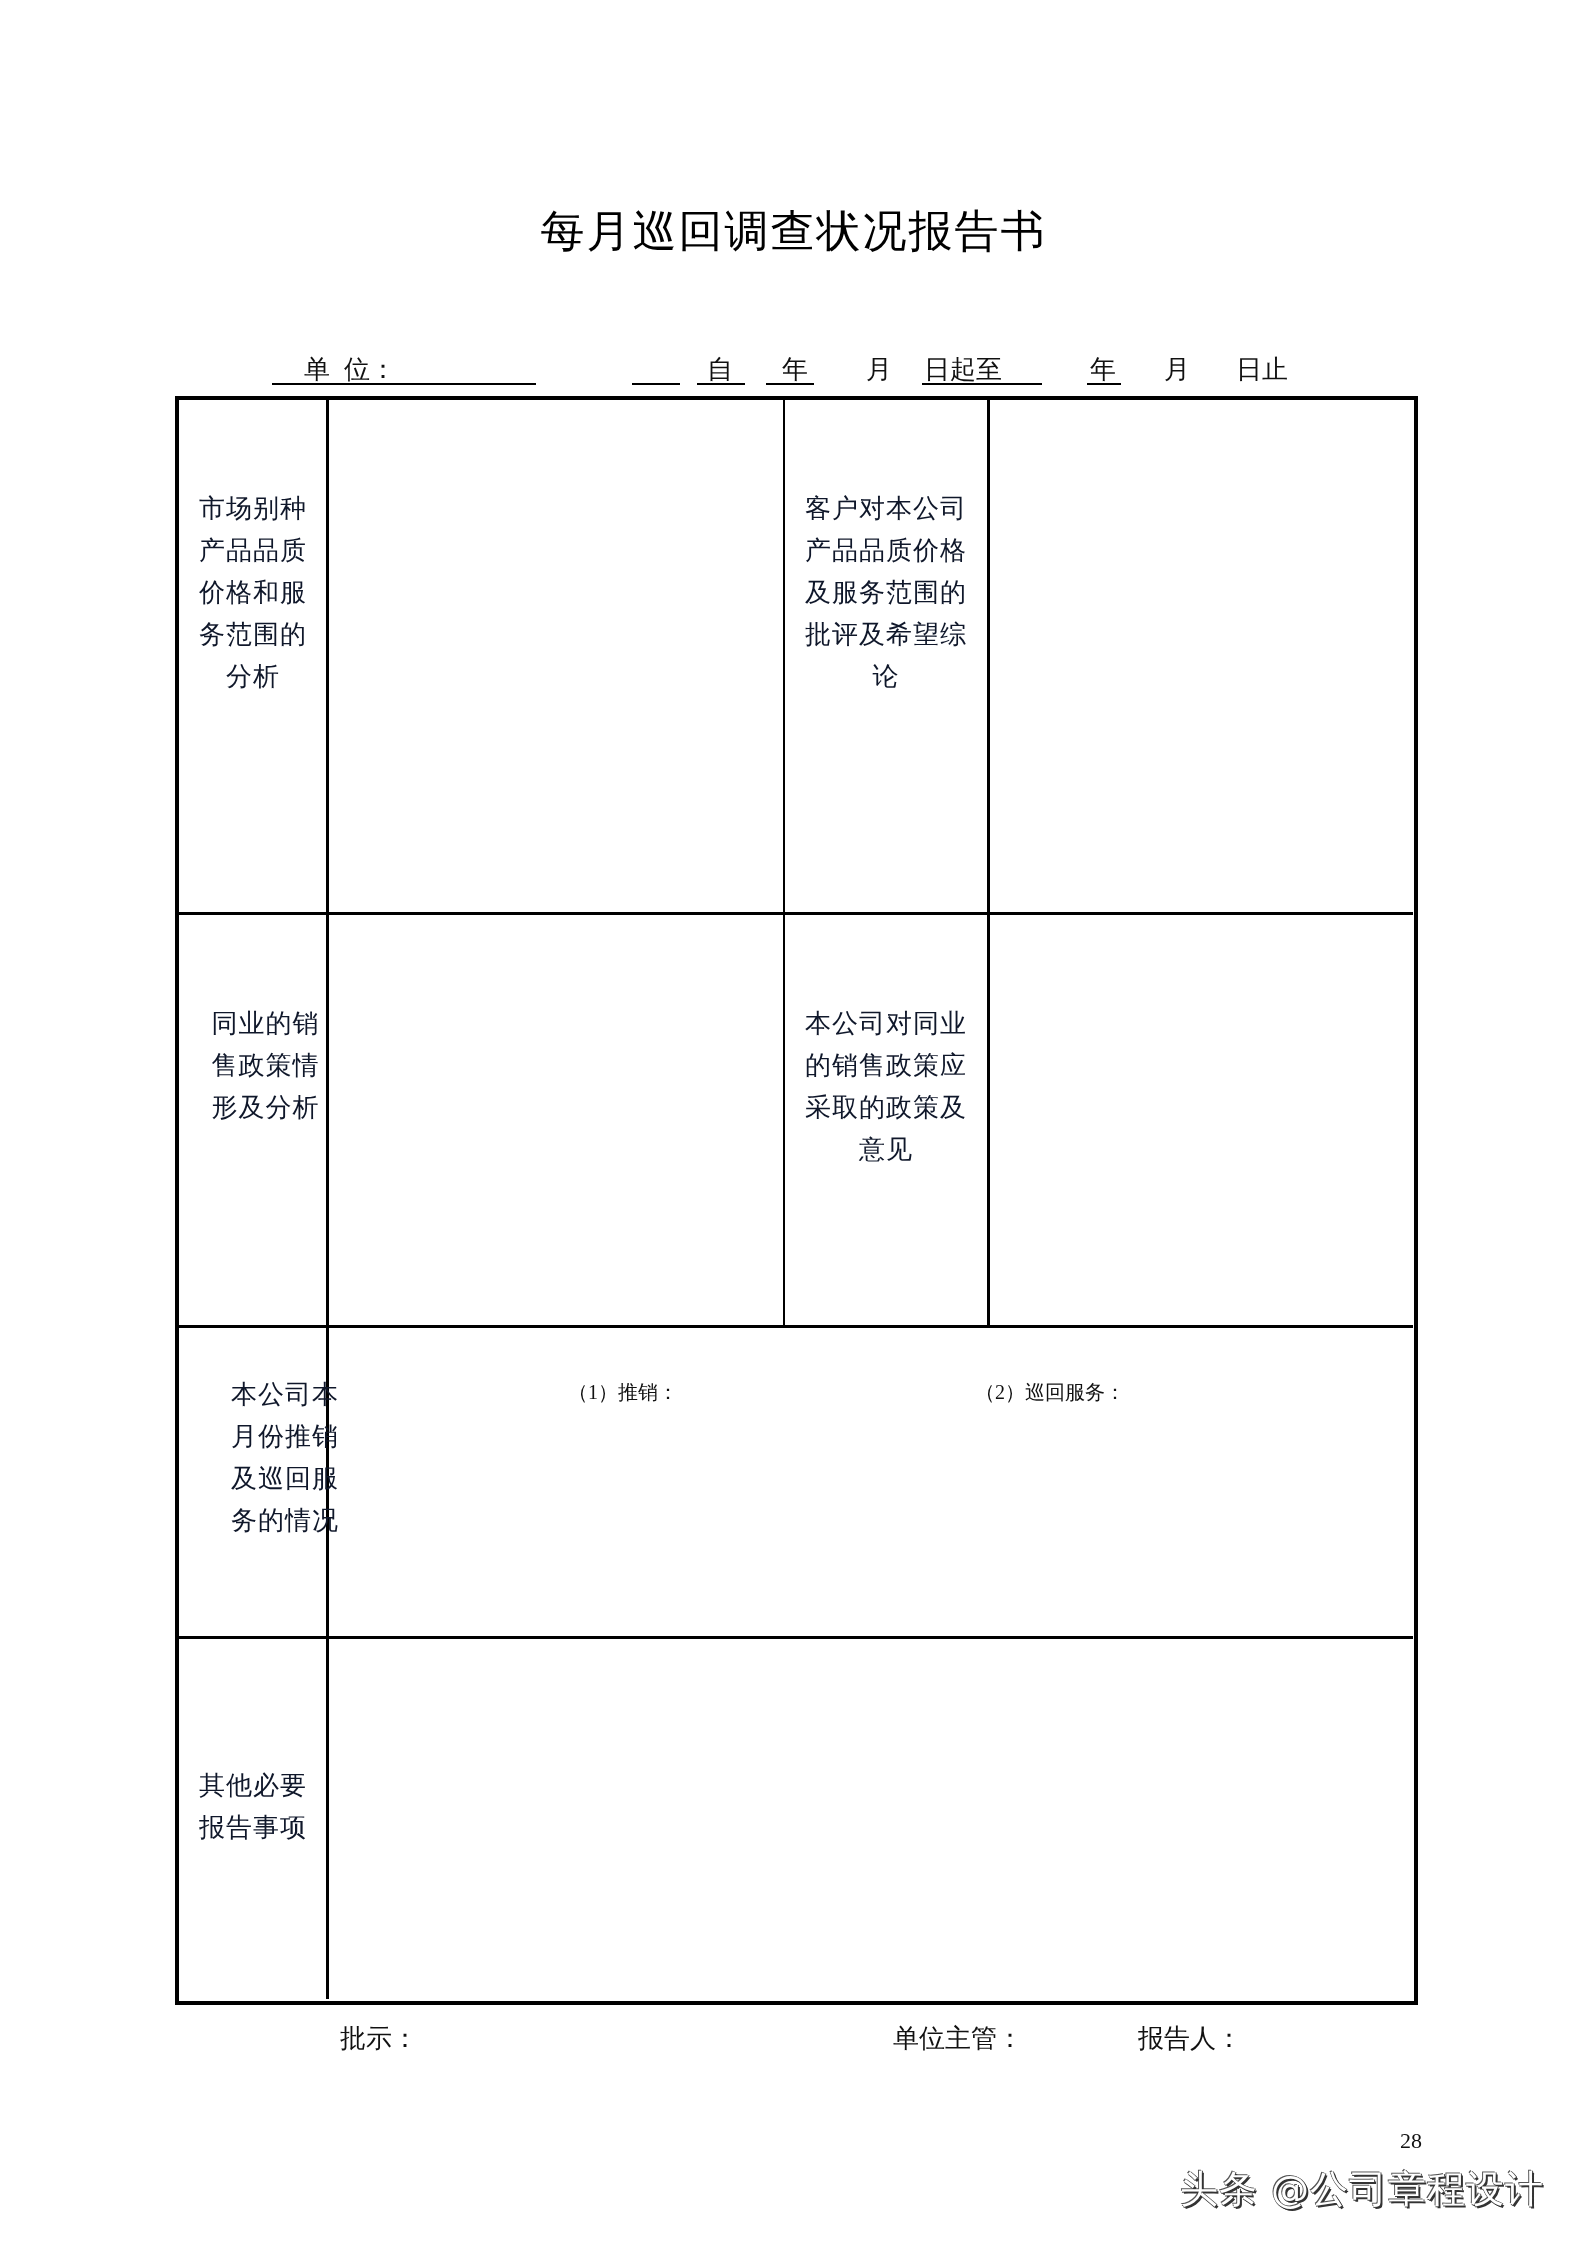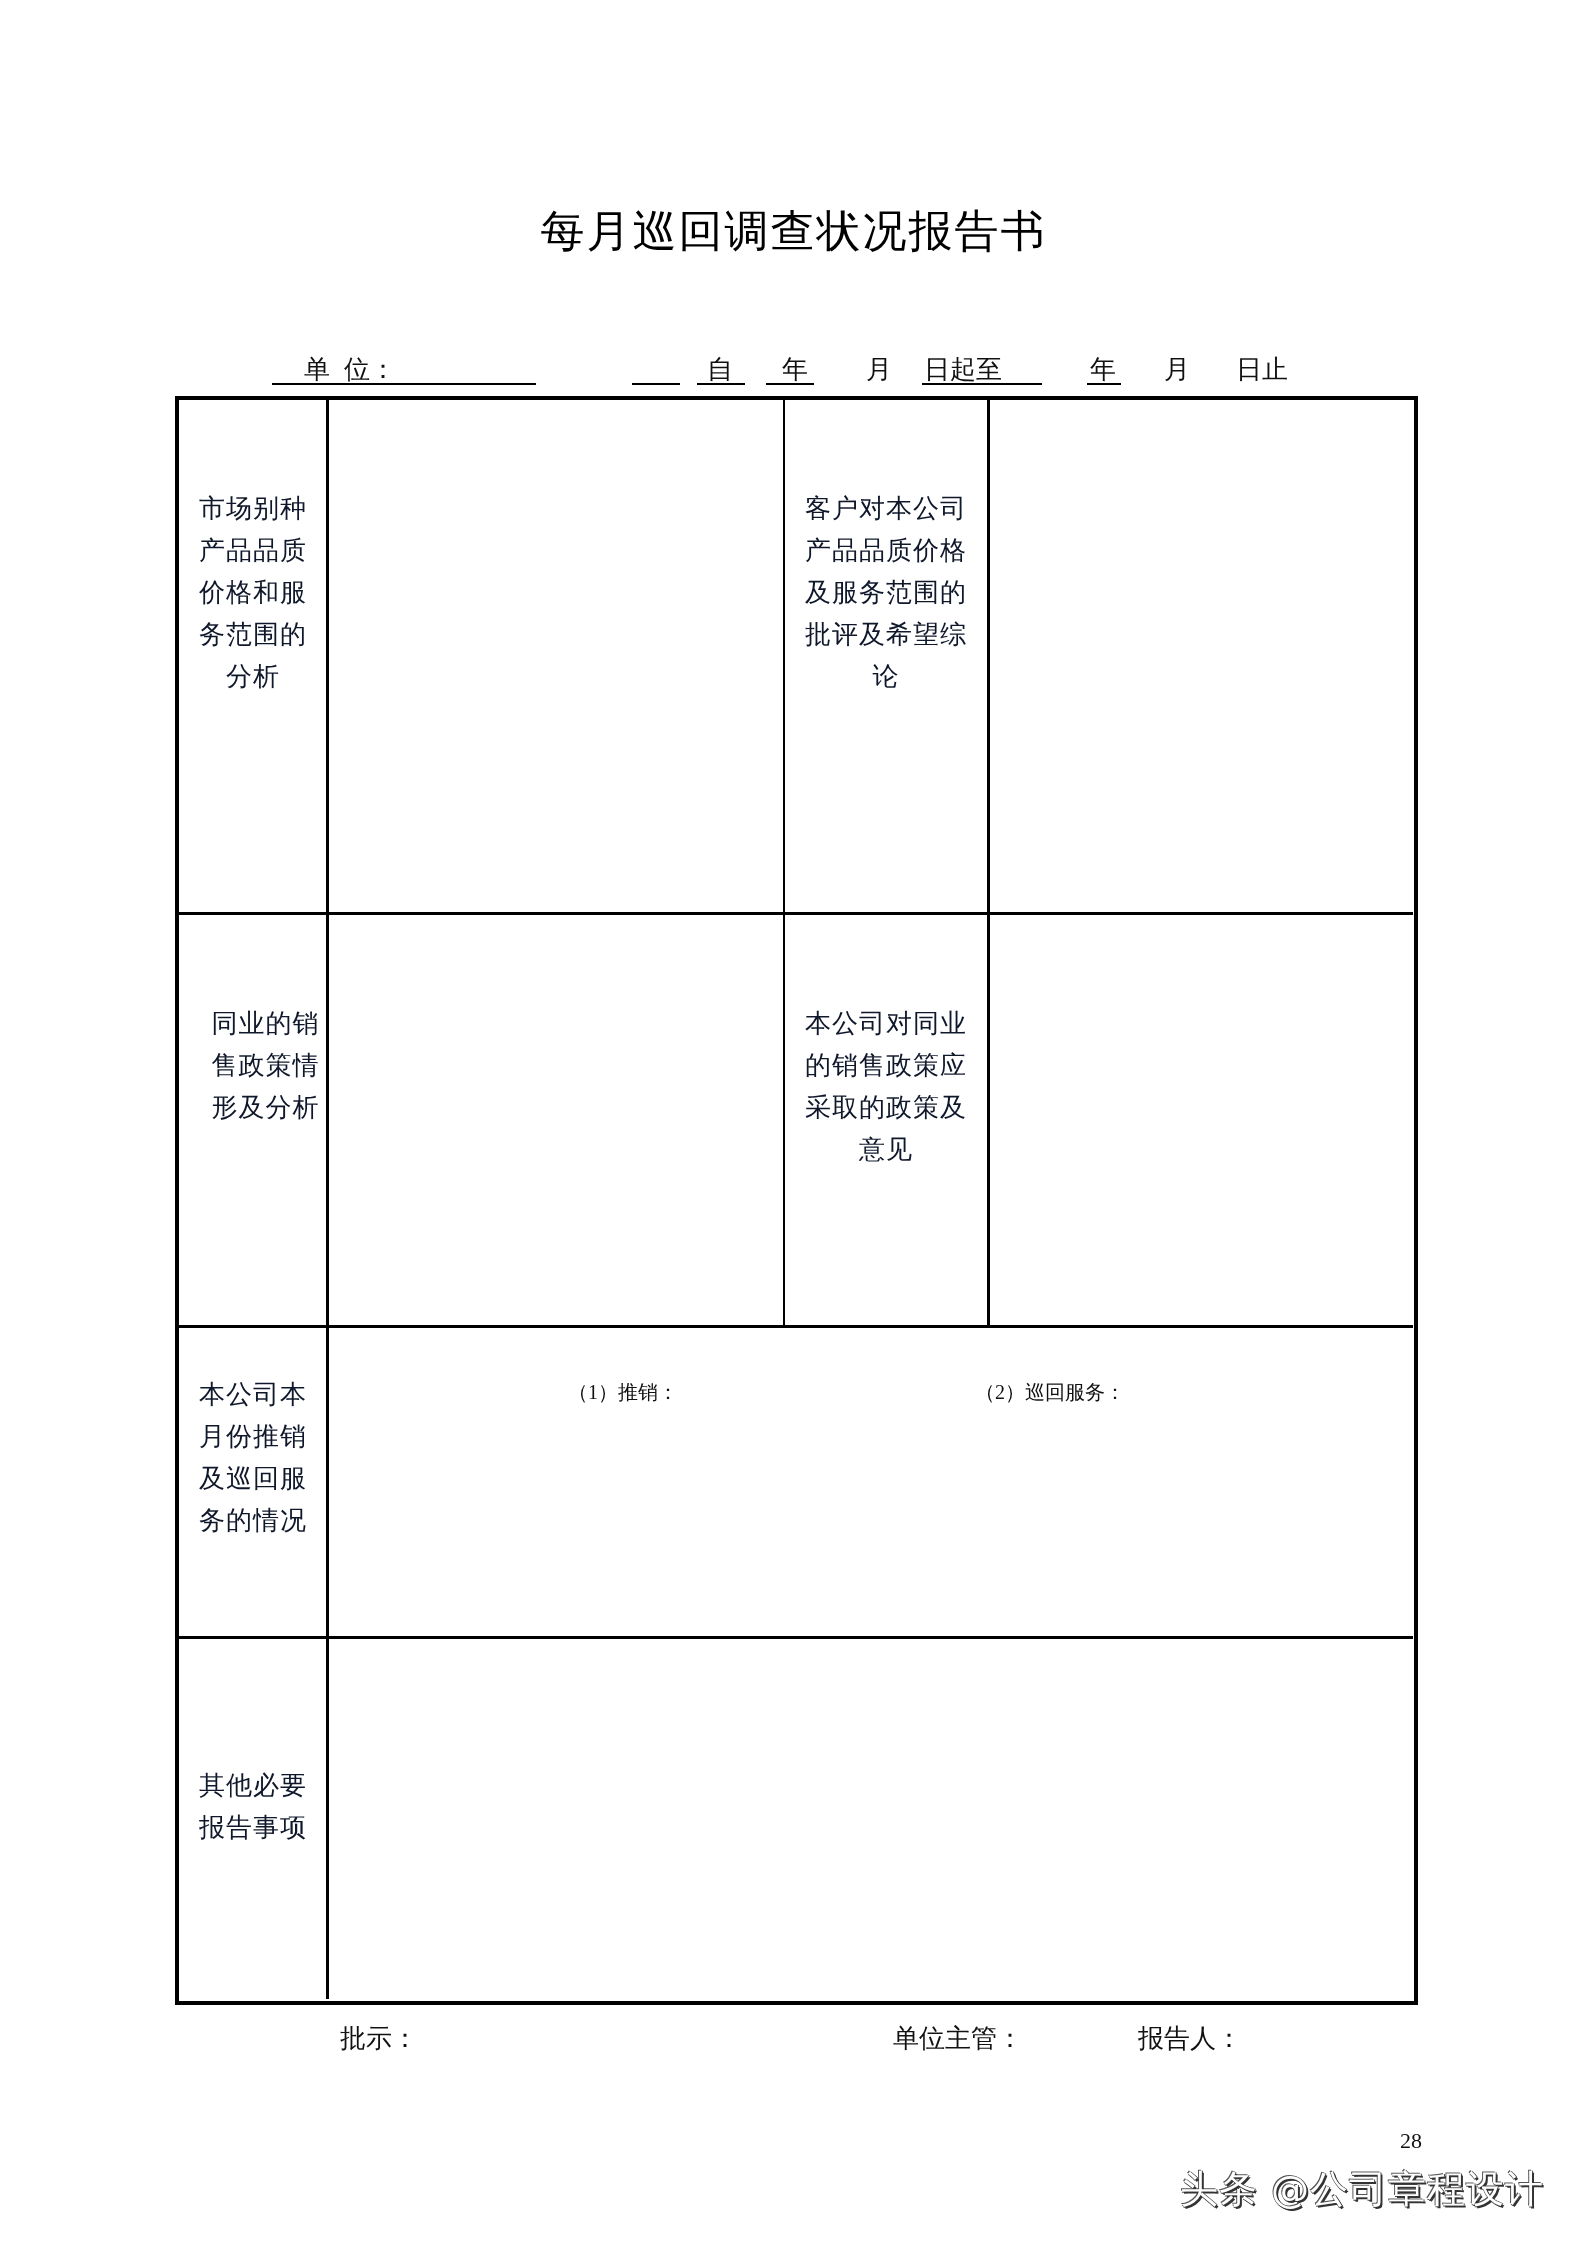--- a/index.html
+++ b/index.html
@@ -152,21 +152,21 @@
 </div>
 <div class="abs cell-input" style="left:330px; top:916px; width:452px; height:408px;"></div>
 <div class="abs cell-label" style="left:786px; top:1003px; width:200px;">
   <div>本公司对同业</div>
   <div>的销售政策应</div>
   <div>采取的政策及</div>
   <div>意见</div>
 </div>
 <div class="abs cell-input" style="left:991px; top:916px; width:418px; height:408px;"></div>
 
-<div class="abs cell-label" style="left:180px; top:1374px; width:146px;">
+<div class="abs cell-label" style="left:180px; top:1374px; width:146px;padding-left:32px;">
   <div>本公司本</div>
   <div>月份推销</div>
   <div>及巡回服</div>
   <div>务的情况</div>
 </div>
 <div class="abs cell-input" style="left:330px; top:1329px; width:1079px; height:306px;"></div>
 <span class="abs row3-text" style="left:568px; top:1377px;">（1）推销：</span>
 <span class="abs row3-text" style="left:975px; top:1377px;">（2）巡回服务：</span>
 
 <div class="abs cell-label" style="left:180px; top:1765px; width:146px;">

